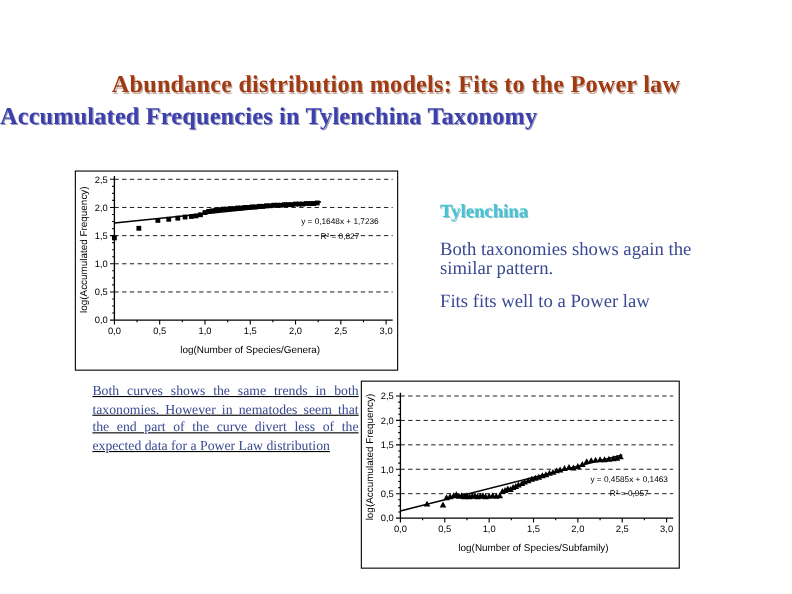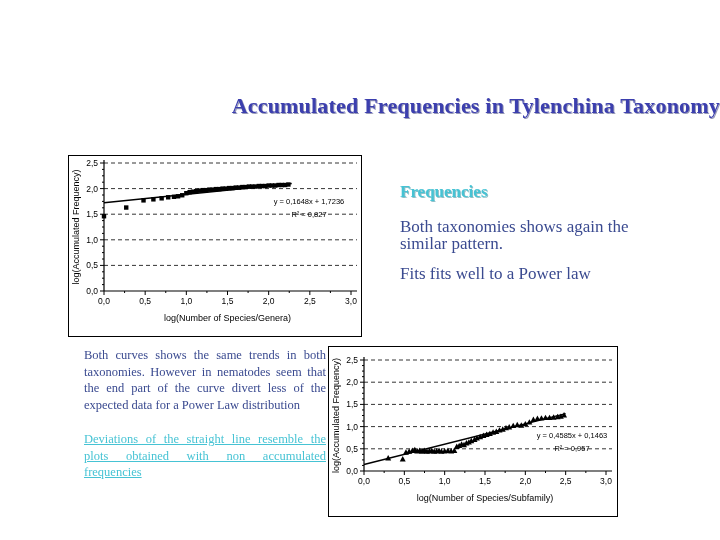--- a/index.html
+++ b/index.html
@@ -7,45 +7,46 @@
     width:720px;height:540px;position:relative;overflow:hidden;
     background:#ffffff;font-family:"Liberation Serif",serif;
   }
   .slide{position:absolute;left:0;top:0;width:720px;height:540px;background:#fff;}
   .title{
     position:absolute;top:64px;left:0;width:720px;margin:0;text-align:center;
     font-size:22px;font-weight:bold;color:var(--title-red);
     text-shadow:1px 1px 0 rgba(94,31,6,.35);letter-spacing:.2px;
   }
   .subtitle{
-    position:absolute;top:93px;left:0;width:720px;margin:0;text-align:right;
+    position:absolute;top:93px;left:0;width:720px;margin:0;text-align:left;
     font-size:22px;font-weight:bold;color:var(--subtitle-blue);
     text-shadow:1px 1px 0 rgba(22,26,92,.45);letter-spacing:.2px;
   }
   .chart-box{position:absolute;border:1px solid #000;background:#fff;}
   #chart1{left:68px;top:155px;width:292px;height:180px;}
   #chart2{left:328px;top:346px;width:288px;height:169px;}
   .conclusions{position:absolute;left:400px;top:182px;width:258px;}
   .conclusions h3{
     margin:0 0 16px 0;font-size:17px;font-weight:bold;color:var(--teal);
     text-shadow:1px 1px 0 rgba(35,127,144,.5);
   }
   .conclusions p{margin:0 0 13px 0;font-size:17px;line-height:17px;color:var(--body-blue);}
-  .notes{position:absolute;left:84px;top:347px;width:242px;}
+  .notes{position:absolute;left:84px;top:347px;width:242px;text-decoration:underline;}
   .notes p{margin:0;font-size:12.5px;line-height:16.5px;text-align:justify;color:var(--body-blue);}
   .notes .deviations{
     margin-top:18px;color:var(--teal);text-decoration:underline;cursor:pointer;
   }
   svg text{font-family:"Liberation Sans",sans-serif;fill:#000;}
 </style>
 </head>
 <body>
 
 <div class="slide">
 
+  <h1 class="title">Abundance distribution models: Fits to the Power law</h1>
   <h2 class="subtitle">Accumulated Frequencies in Tylenchina Taxonomy</h2>
 
   <div class="chart-box" id="chart1">
     <svg width="292" height="180">
         <line x1="35" y1="109.4" x2="288" y2="109.4" stroke="#000000" stroke-width="0.8" stroke-dasharray="4 3"></line>
         <line x1="35" y1="83.8" x2="288" y2="83.8" stroke="#000000" stroke-width="0.8" stroke-dasharray="4 3"></line>
         <line x1="35" y1="58.2" x2="288" y2="58.2" stroke="#000000" stroke-width="0.8" stroke-dasharray="4 3"></line>
         <line x1="35" y1="32.599999999999994" x2="288" y2="32.599999999999994" stroke="#000000" stroke-width="0.8" stroke-dasharray="4 3"></line>
         <line x1="35" y1="7" x2="288" y2="7" stroke="#000000" stroke-width="0.8" stroke-dasharray="4 3"></line>
         <line x1="35" y1="4" x2="35" y2="135" stroke="#000000" stroke-width="1.2"></line>
@@ -140,28 +141,27 @@
         <rect x="207.34666666666666" y="26.816000000000006" width="4.4" height="4.4" fill="#000000"></rect>
         <rect x="210.64000000000001" y="26.816000000000006" width="4.4" height="4.4" fill="#000000"></rect>
         <rect x="213.93333333333337" y="26.816000000000006" width="4.4" height="4.4" fill="#000000"></rect>
         <rect x="217.22666666666672" y="26.30399999999999" width="4.4" height="4.4" fill="#000000"></rect>
         <text x="240" y="48" text-anchor="middle" font-size="7.5">y = 0,1648x + 1,7236</text>
         <text x="240" y="61" text-anchor="middle" font-size="7.5">R² = 0,827</text>
       </svg>
   </div>
 
   <div class="conclusions">
-    <h3>Frequencies</h3>
+    <h3>Tylenchina</h3>
     <p>Both taxonomies shows again the similar pattern.</p>
     <p>Fits fits well to a Power law</p>
   </div>
 
   <div class="notes">
     <p>Both curves shows the same trends in both taxonomies. However in nematodes seem that the end part of the curve divert less of the expected data for a Power Law distribution</p>
-    <p class="deviations">Deviations of the straight line resemble the plots obtained with non accumulated frequencies</p>
   </div>
 
   <div class="chart-box" id="chart2">
     <svg width="288" height="169">
         <line x1="35" y1="101.8" x2="283" y2="101.8" stroke="#000000" stroke-width="0.8" stroke-dasharray="4 3"></line>
         <line x1="35" y1="79.6" x2="283" y2="79.6" stroke="#000000" stroke-width="0.8" stroke-dasharray="4 3"></line>
         <line x1="35" y1="57.400000000000006" x2="283" y2="57.400000000000006" stroke="#000000" stroke-width="0.8" stroke-dasharray="4 3"></line>
         <line x1="35" y1="35.2" x2="283" y2="35.2" stroke="#000000" stroke-width="0.8" stroke-dasharray="4 3"></line>
         <line x1="35" y1="13" x2="283" y2="13" stroke="#000000" stroke-width="0.8" stroke-dasharray="4 3"></line>
         <line x1="35" y1="10" x2="35" y2="124" stroke="#000000" stroke-width="1.2"></line>

